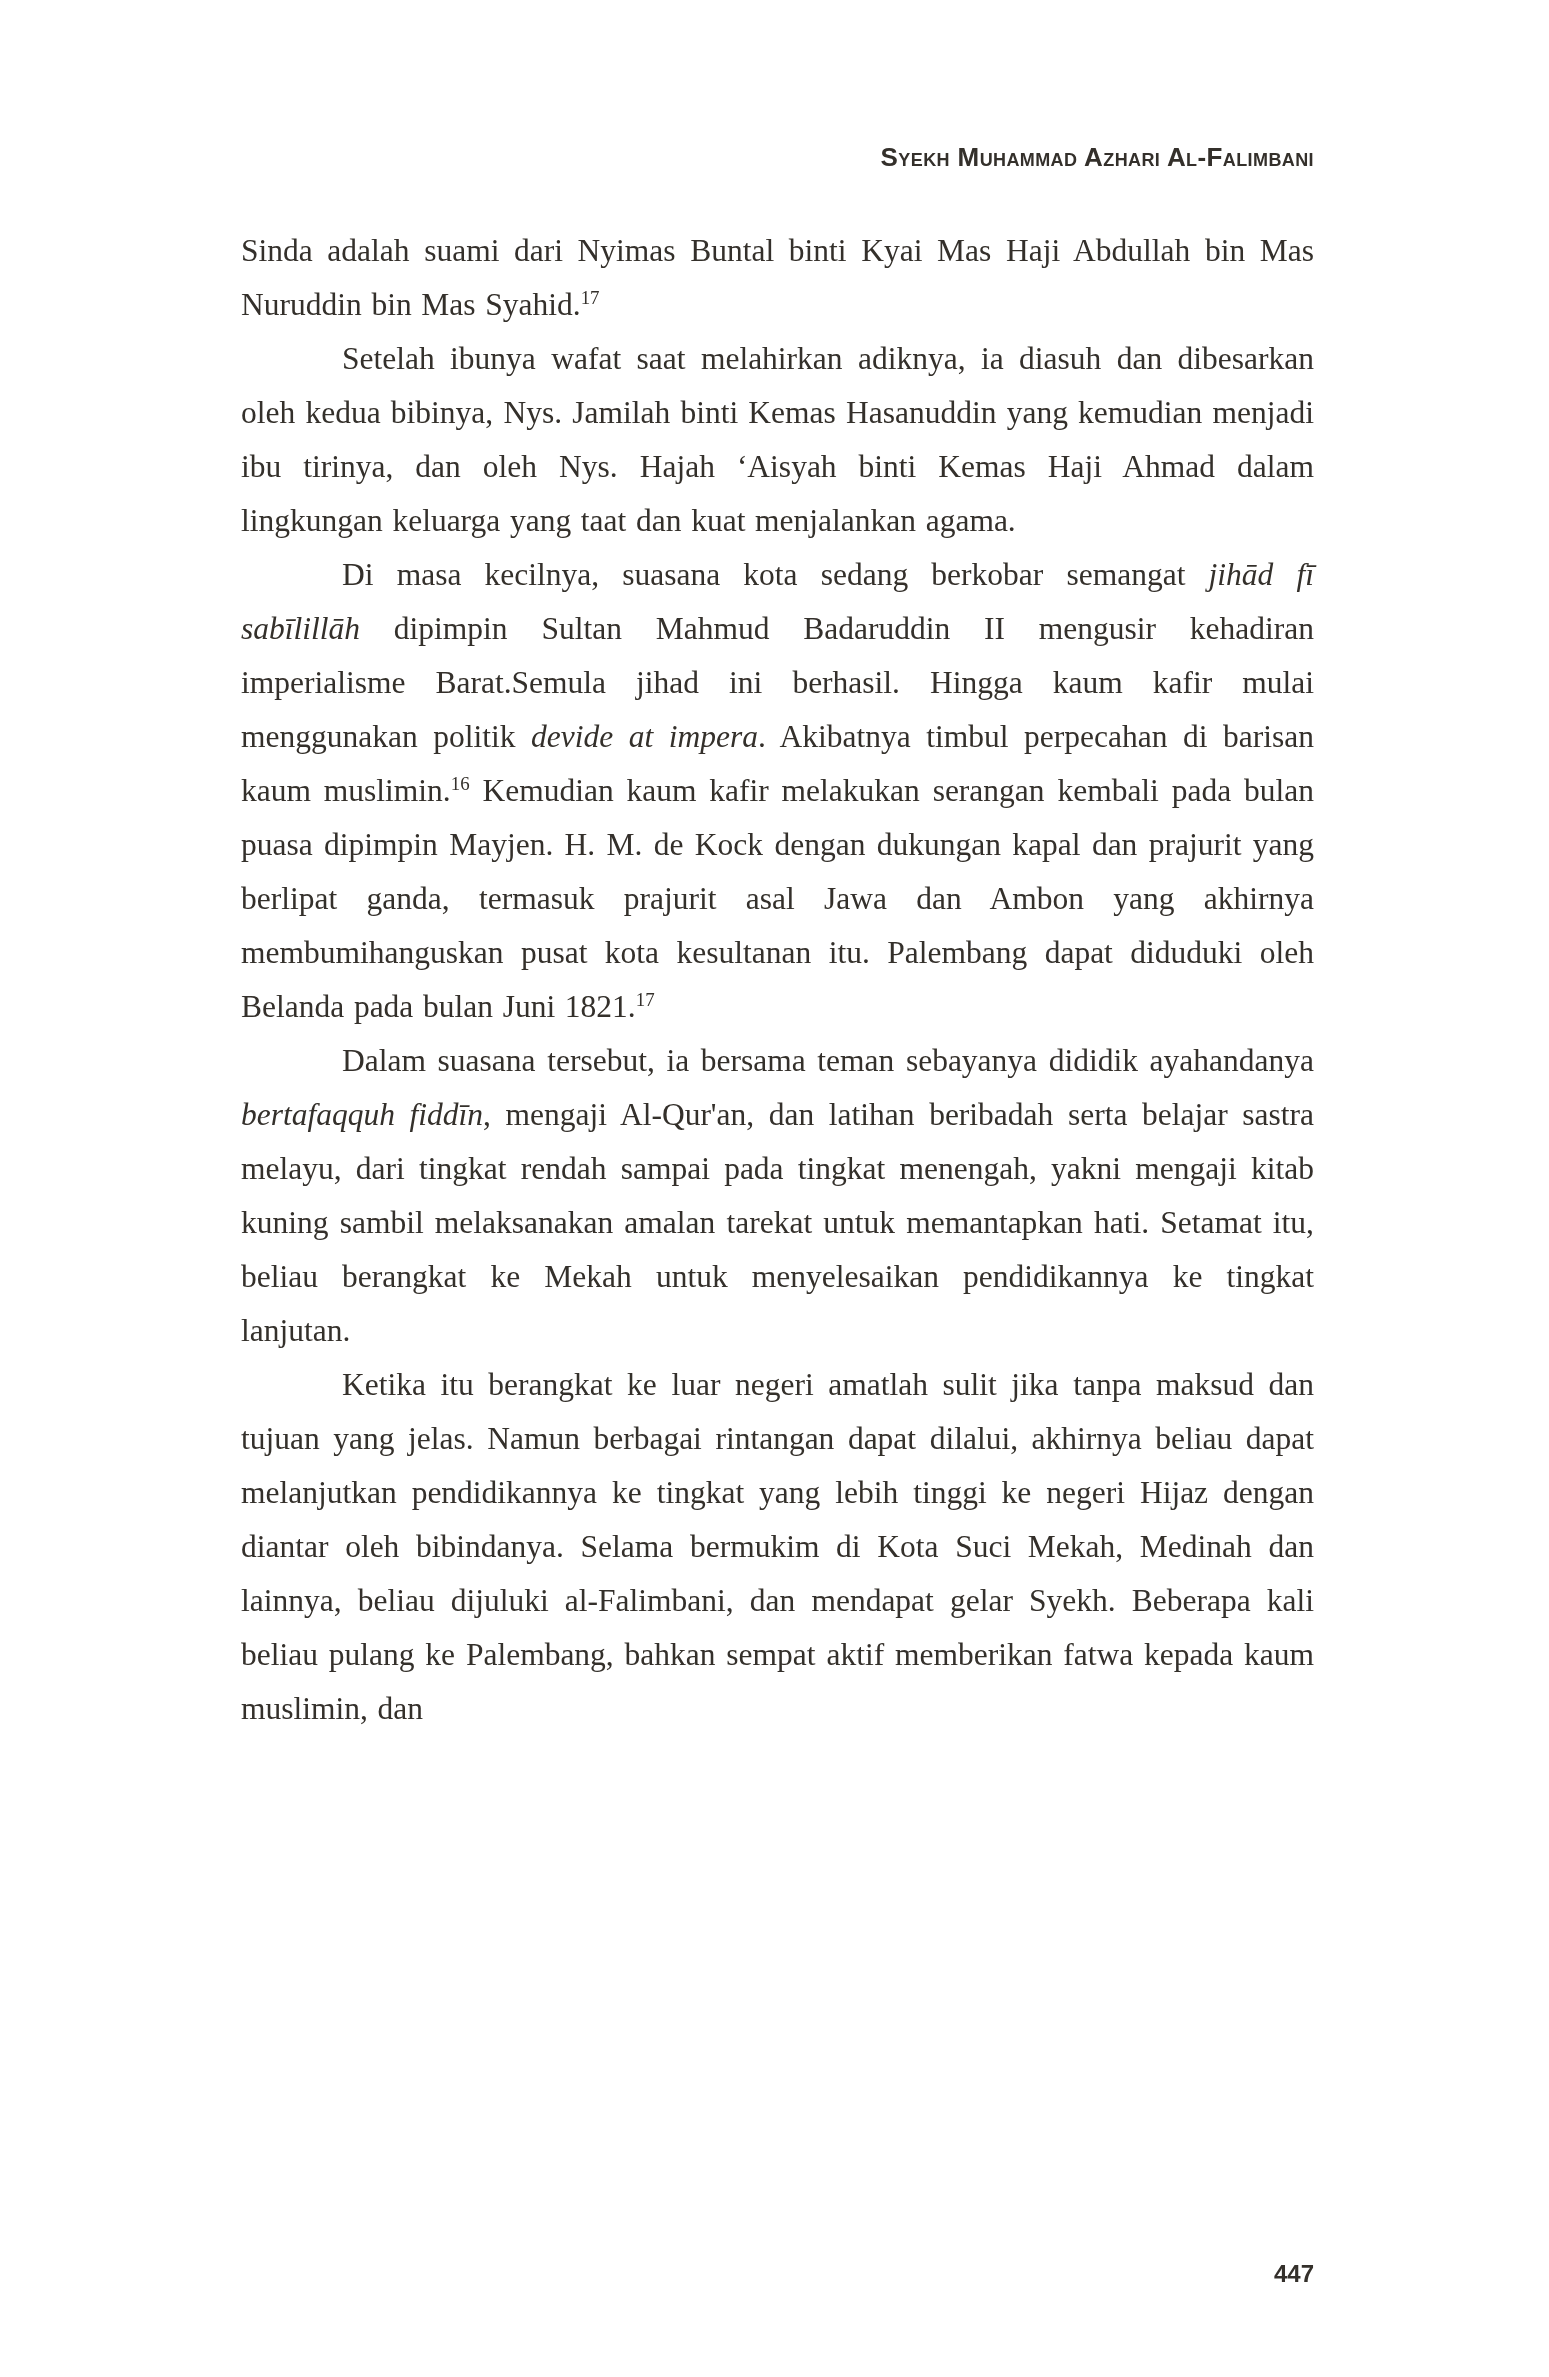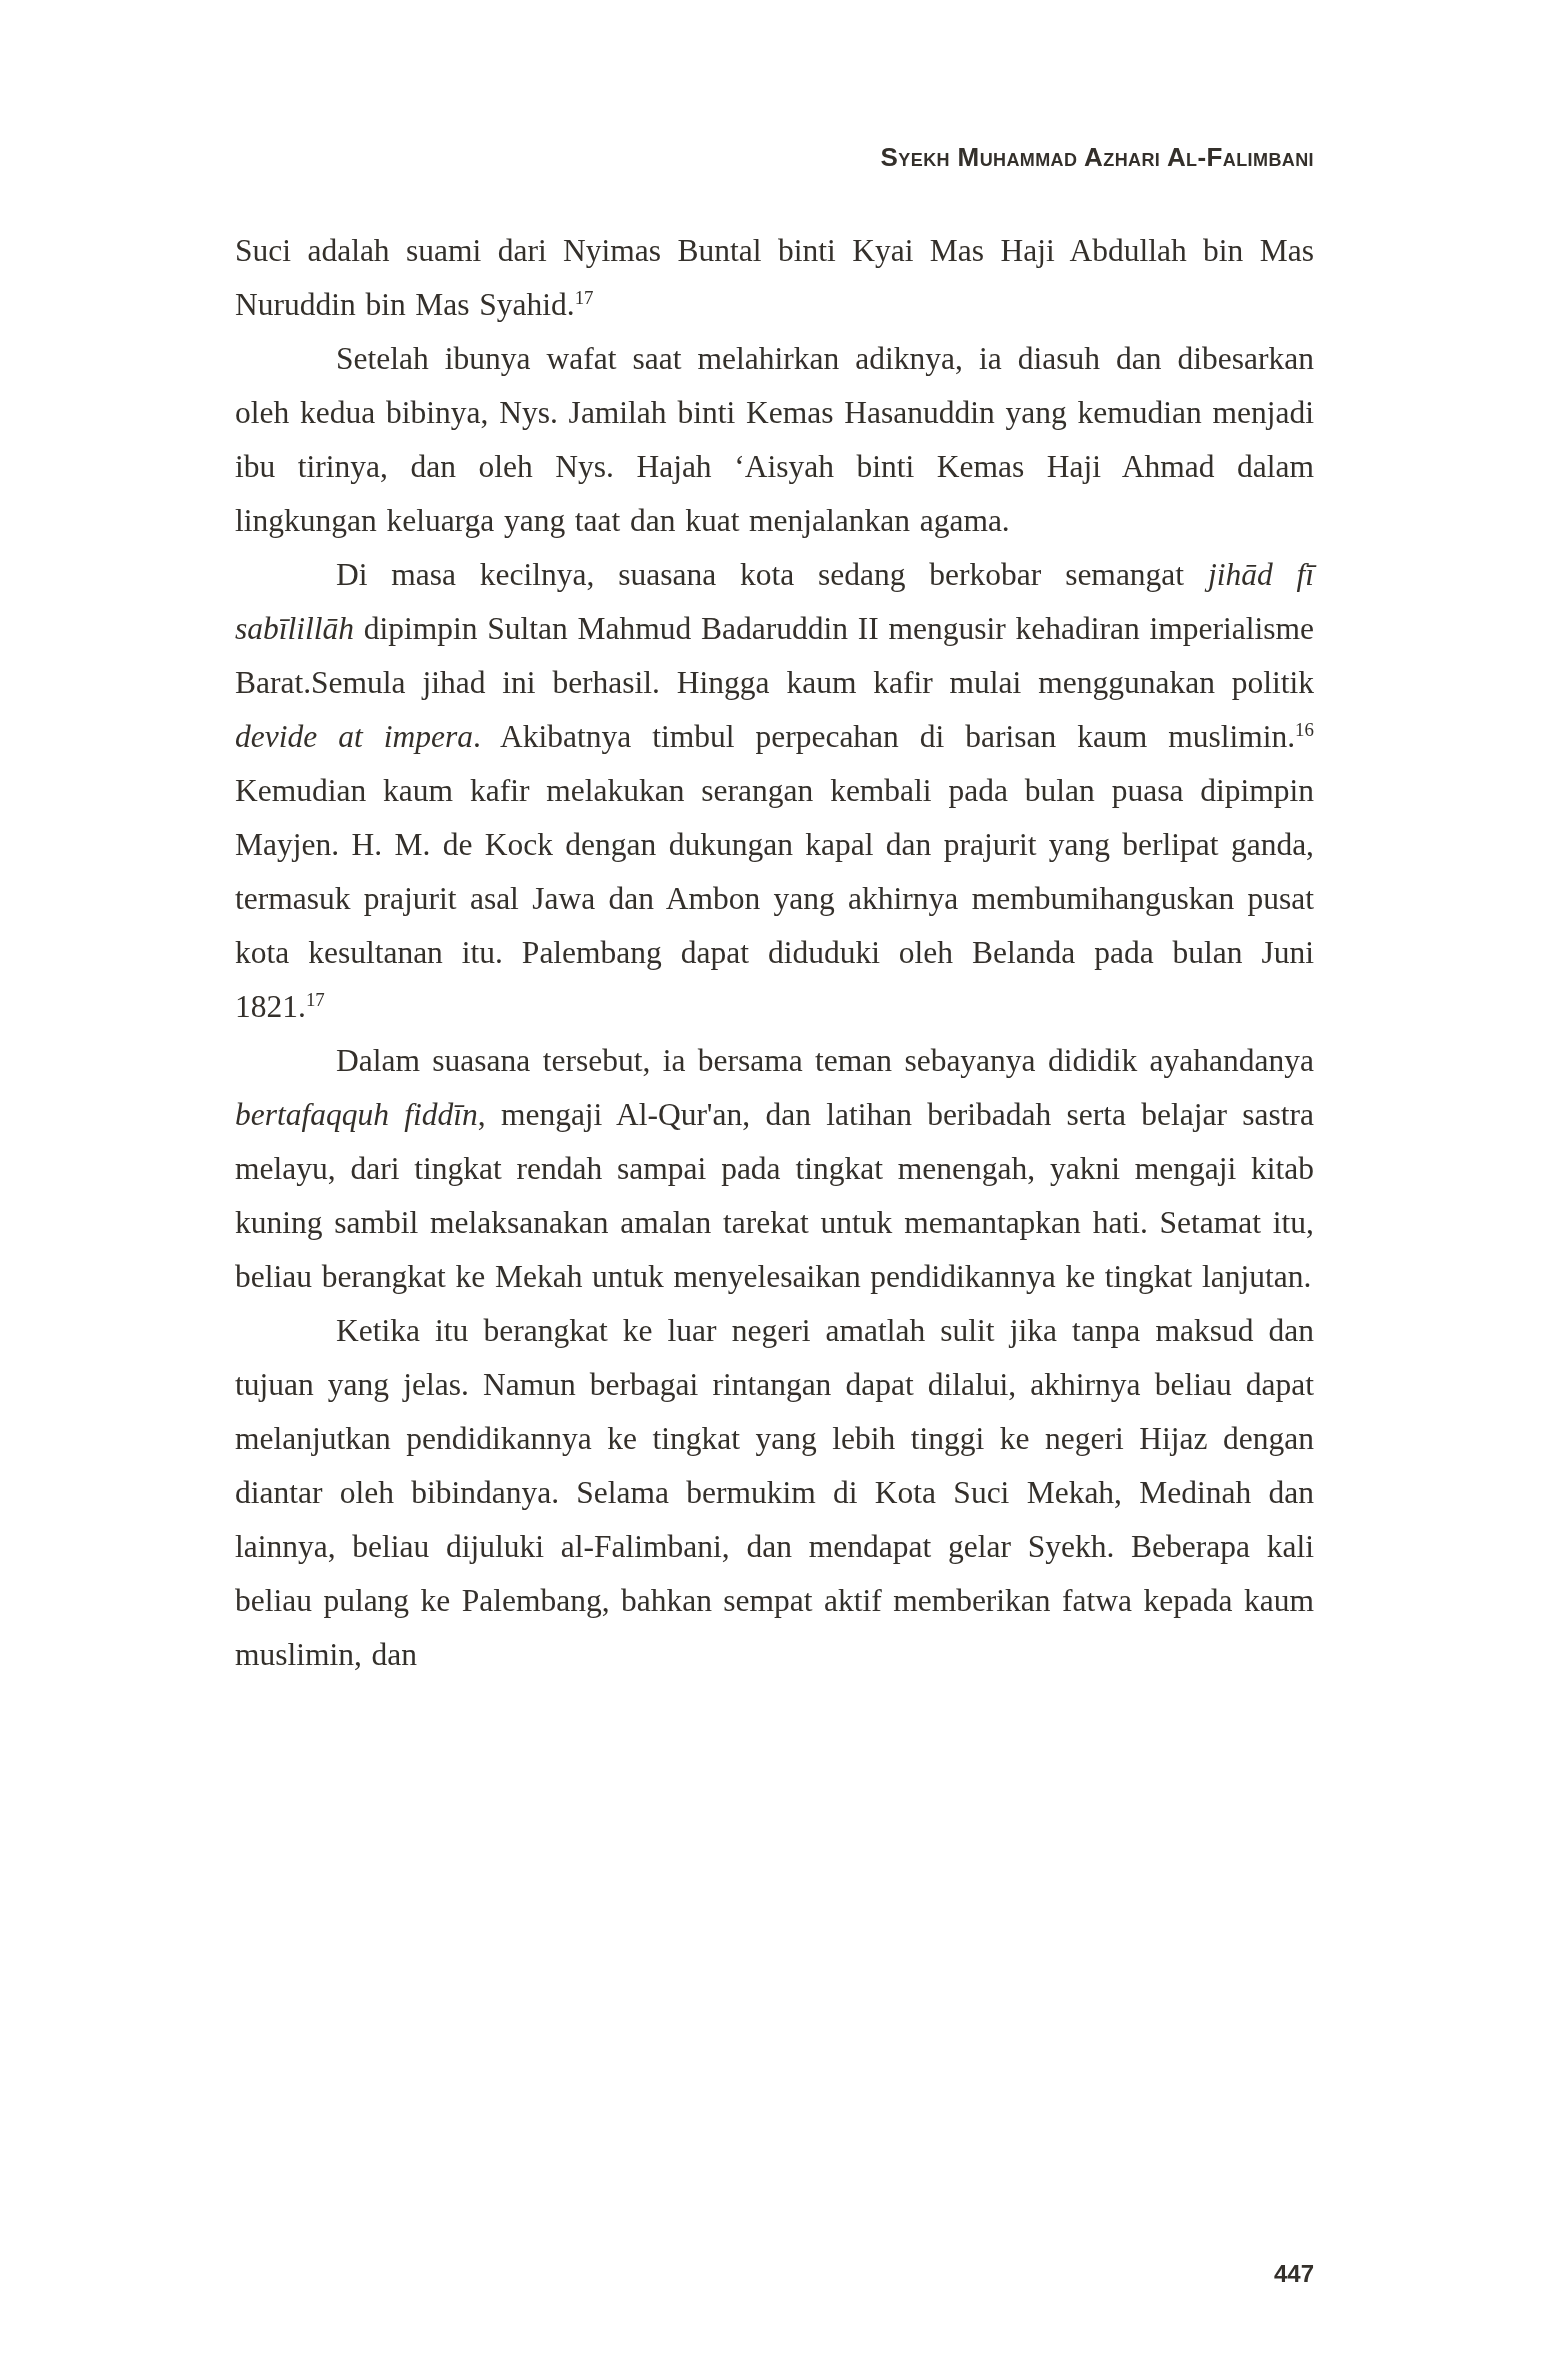--- a/index.html
+++ b/index.html
@@ -11,21 +11,21 @@
     position: relative;
     width: 1549px;
     height: 2377px;
     background: var(--background, #ffffff);
     margin: 0 auto;
     overflow: hidden;
     font-family: "Liberation Serif", "DejaVu Serif", serif;
   }
   .content {
     position: absolute;
-    left: 235px;
+    left: 241px;
     right: 235px;
     top: 0;
   }
   .running-head {
     margin-top: 142px;
     text-align: right;
     font-family: "Liberation Sans", "DejaVu Sans", sans-serif;
     font-weight: bold;
     font-variant: small-caps;
     font-size: 26px;
@@ -65,21 +65,21 @@
     color: var(--text, #34302b);
   }
 </style>
 </head>
 <body>
 
 <div class="page">
   <div class="content">
     <div class="running-head">Syekh Muhammad Azhari Al-Falimbani</div>
     <div class="body-text">
-        <p class=""><span>Suci adalah suami dari Nyimas Buntal binti Kyai Mas Haji Abdullah bin Mas Nuruddin bin Mas Syahid.</span><sup>17</sup></p>
+        <p class=""><span>Sinda adalah suami dari Nyimas Buntal binti Kyai Mas Haji Abdullah bin Mas Nuruddin bin Mas Syahid.</span><sup>17</sup></p>
         <p class="indent"><span>Setelah ibunya wafat saat melahirkan adiknya, ia diasuh dan dibesarkan oleh kedua bibinya, Nys. Jamilah binti Kemas Hasanuddin yang kemudian menjadi ibu tirinya, dan oleh Nys. Hajah ‘Aisyah binti Kemas Haji Ahmad dalam lingkungan keluarga yang taat dan kuat menjalankan agama.</span></p>
         <p class="indent"><span>Di masa kecilnya, suasana kota sedang berkobar semangat </span><em>jihād fī sabīlillāh</em><span> dipimpin Sultan Mahmud Badaruddin II mengusir kehadiran imperialisme Barat.Semula jihad ini berhasil. Hingga kaum kafir mulai menggunakan politik </span><em>devide at impera</em><span>. Akibatnya timbul perpecahan di barisan kaum muslimin.</span><sup>16</sup><span> Kemudian kaum kafir melakukan serangan kembali pada bulan puasa dipimpin Mayjen. H. M. de Kock dengan dukungan kapal dan prajurit yang berlipat ganda, termasuk prajurit asal Jawa dan Ambon yang akhirnya membumihanguskan pusat kota kesultanan itu. Palembang dapat diduduki oleh Belanda pada bulan Juni 1821.</span><sup>17</sup></p>
         <p class="indent"><span>Dalam suasana tersebut, ia bersama teman sebayanya dididik ayahandanya </span><em>bertafaqquh fiddīn</em><span>, mengaji Al-Qur'an, dan latihan beribadah serta belajar sastra melayu, dari tingkat rendah sampai pada tingkat menengah, yakni mengaji kitab kuning sambil melaksanakan amalan tarekat untuk memantapkan hati. Setamat itu, beliau berangkat ke Mekah untuk menyelesaikan pendidikannya ke tingkat lanjutan.</span></p>
         <p class="indent"><span>Ketika itu berangkat ke luar negeri amatlah sulit jika tanpa maksud dan tujuan yang jelas. Namun berbagai rintangan dapat dilalui, akhirnya beliau dapat melanjutkan pendidikannya ke tingkat yang lebih tinggi ke negeri Hijaz dengan diantar oleh bibindanya. Selama bermukim di Kota Suci Mekah, Medinah dan lainnya, beliau dijuluki al-Falimbani, dan mendapat gelar Syekh. Beberapa kali beliau pulang ke Palembang, bahkan sempat aktif memberikan fatwa kepada kaum muslimin, dan</span></p>
       </div>
   </div>
   <div class="page-number">447</div>
 </div>
 
 

